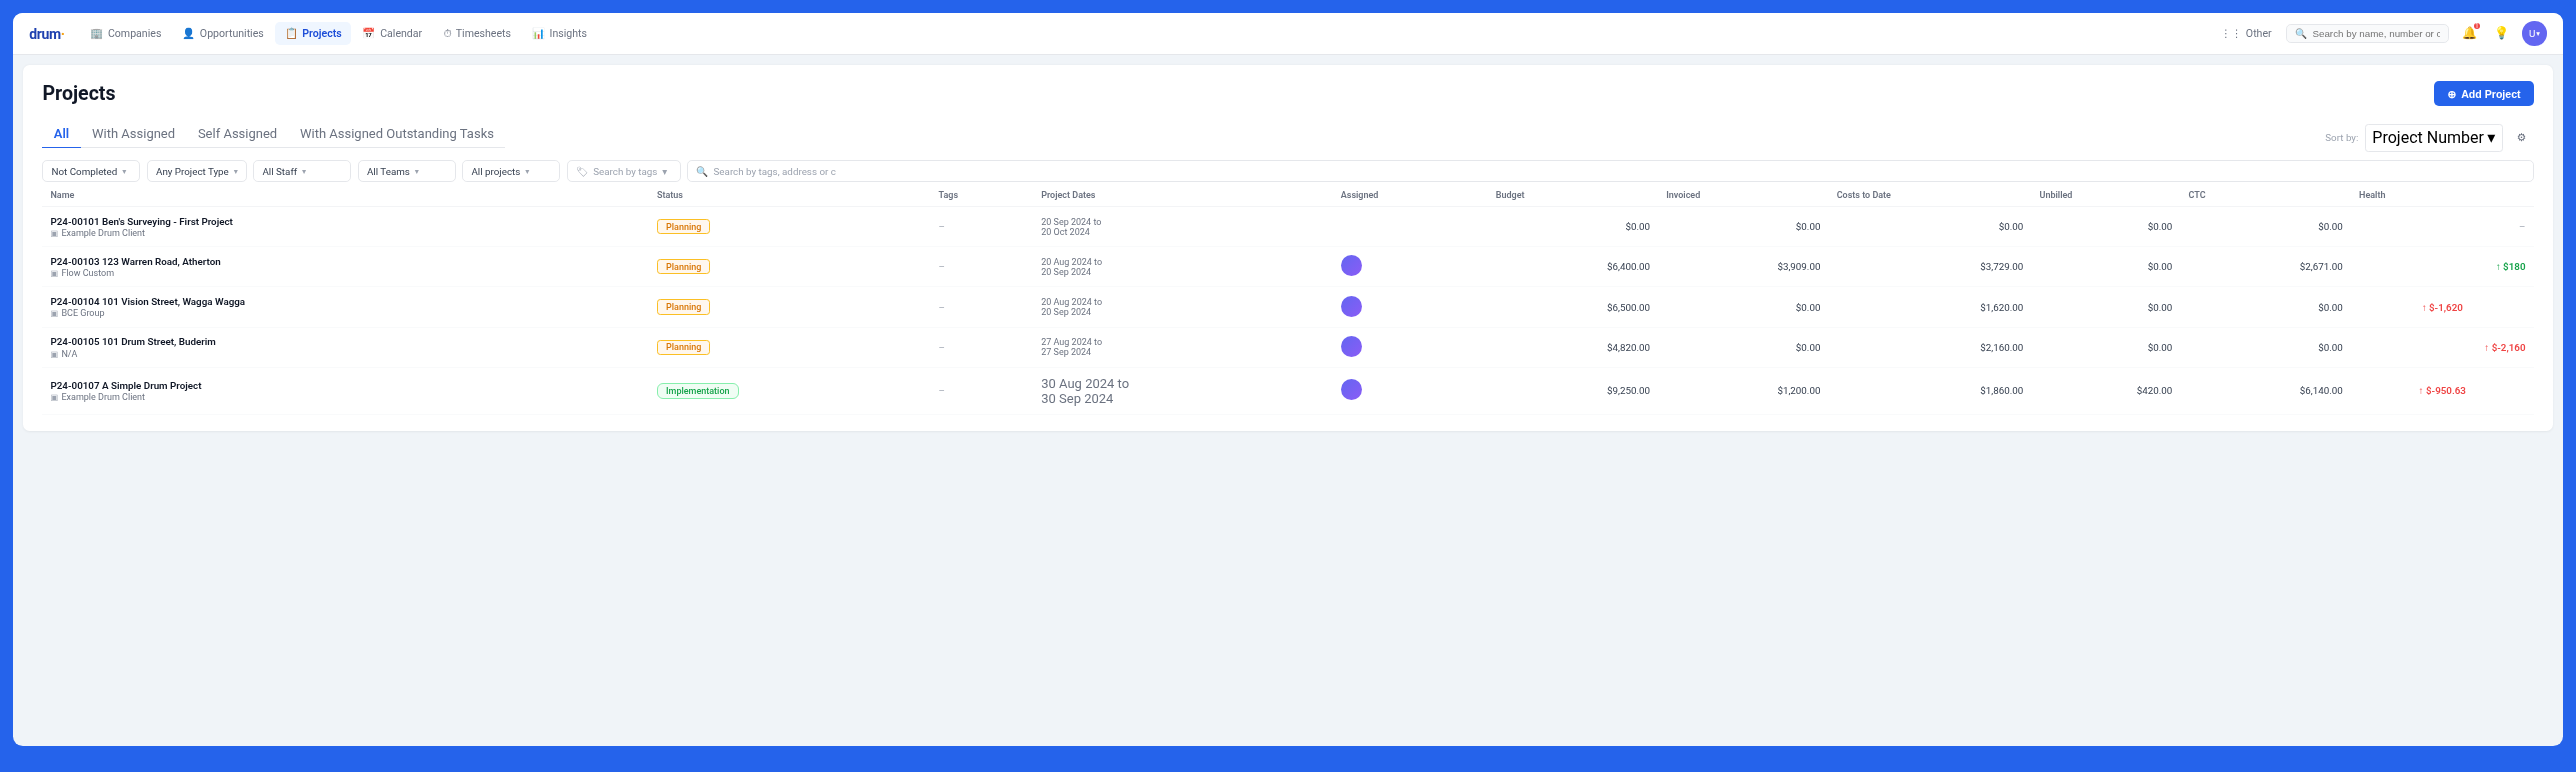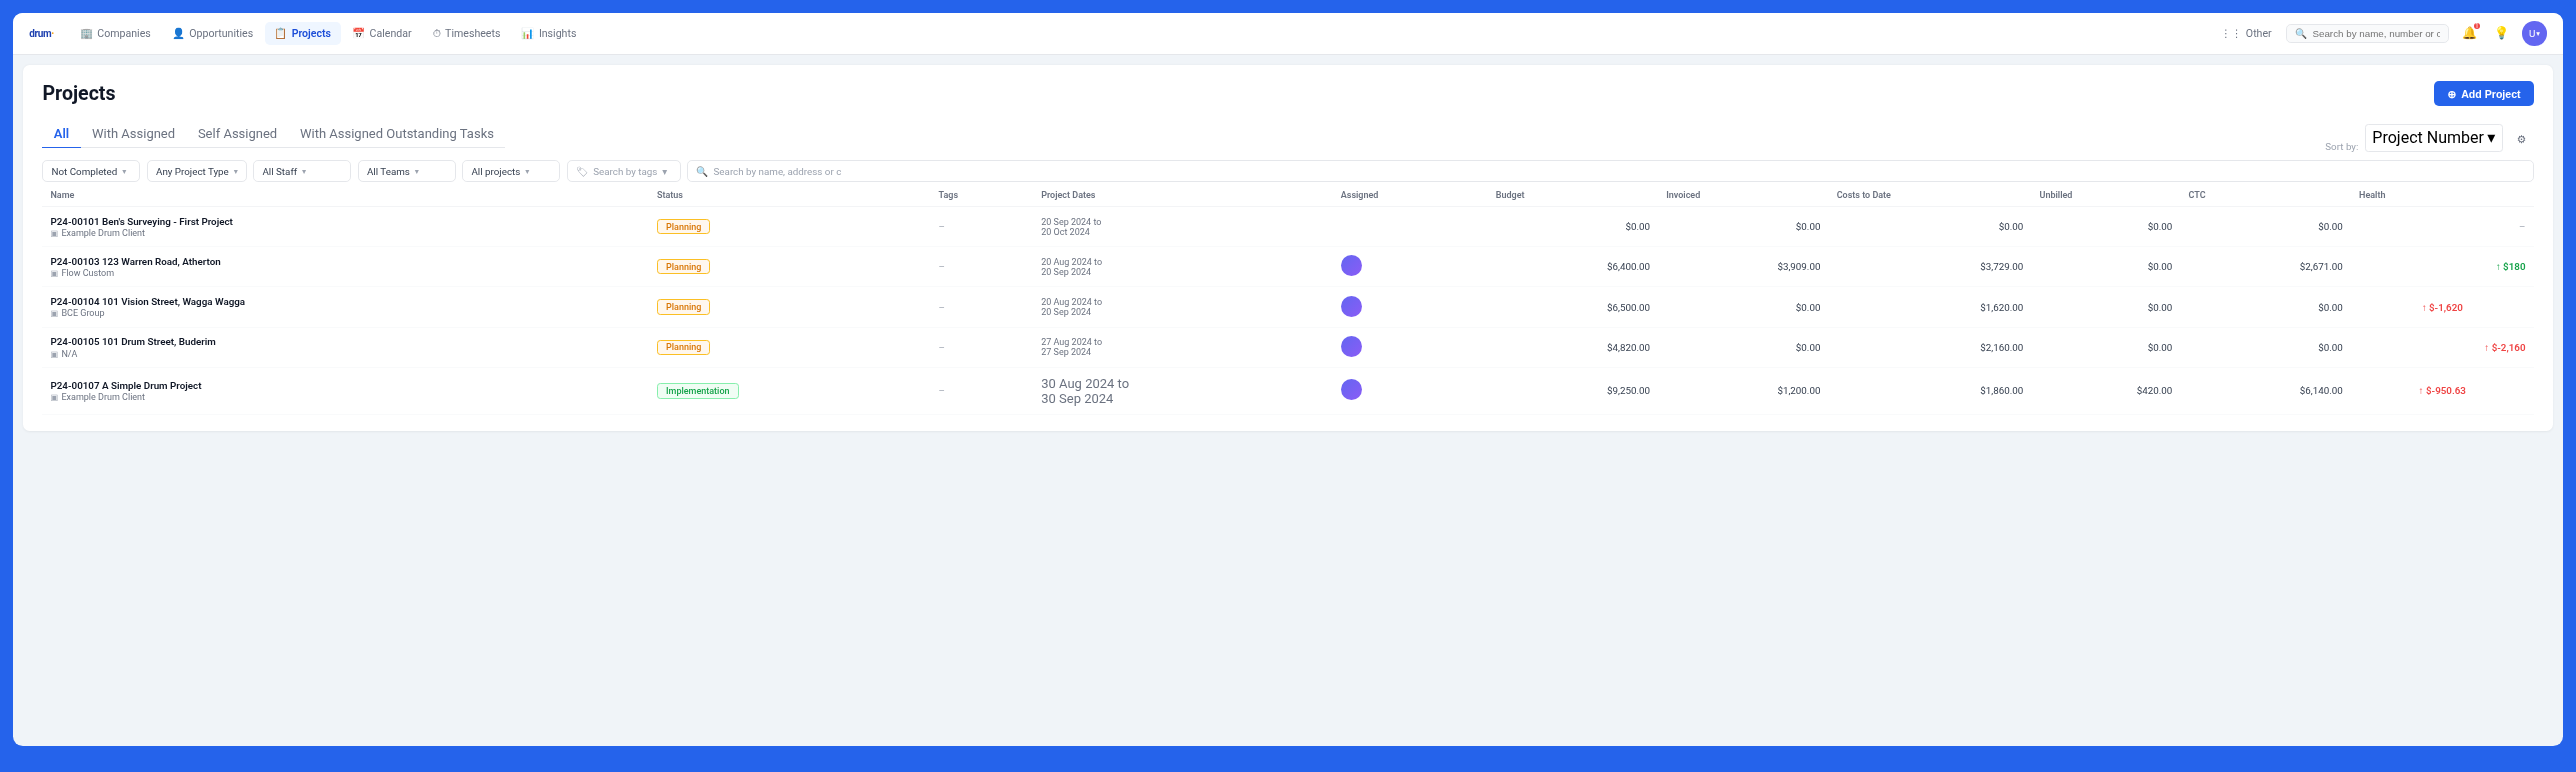--- a/index.html
+++ b/index.html
@@ -20,21 +20,21 @@
       background: #fff;
       display: flex;
       align-items: center;
       padding: 0 16.3px;
       height: 42px;
       border-bottom: 0.8px solid #e5e7eb;
       gap: 3.3px;
     }
     .logo {
       font-weight: 700;
-      font-size: 10px;
+      font-size: 14px;
       color: #1e40af;
       margin-right: 13px;
       letter-spacing: -0.4px;
     }
     .logo span { color: #f59e0b; }
     .nav-items {
       display: flex;
       align-items: center;
       gap: 1.6px;
       flex: 1;
@@ -177,21 +177,21 @@
       border-bottom: 1.6px solid transparent;
       margin-bottom: -0.8px;
     }
     .tab.active {
       color: #2563eb;
       border-bottom-color: #2563eb;
       font-weight: 600;
     }
     .sort-row {
       display: flex;
-      align-items: flex-end;
+      align-items: center;
       justify-content: flex-end;
       gap: 6.5px;
       margin-left: auto;
       padding-bottom: 3.3px;
     }
     .sort-label {
       font-size: 9.8px;
       color: #9ca3af;
     }
     .sort-select {
@@ -304,20 +304,21 @@
     }
     .status-planning {
       background: #fff7ed;
       color: #d97706;
       border-color: #fbbf24;
     }
     .status-implementation {
       background: #f0fdf4;
       color: #16a34a;
       border-color: #86efac;
+      border-radius: 6px;
     }
     .health-positive { color: #16a34a; font-weight: 600; margin-top: 30px; }
     .health-negative { color: #ef4444; font-weight: 600; }
     .health-neutral { color: #9ca3af; }
     .assigned-avatar {
       width: 21px;
       height: 21px;
       border-radius: 50%;
       background: linear-gradient(135deg, #6366f1, #8b5cf6);
       display: inline-block;
@@ -438,21 +439,21 @@
         <span>All projects</span>
         <span class="chevron">▾</span>
       </div>
       <div class="search-tags">
         <span>🏷</span>
         <span>Search by tags</span>
         <span class="chevron">▾</span>
       </div>
       <div class="search-name">
         <span style="color:#9ca3af;">🔍</span>
-        <span>Search by name, address or c</span>
+        <span>Search by tags, address or c</span>
       </div>
     </div>
 
     <div class="table-wrap">
       <table>
         <thead>
           <tr>
             <th>Name</th>
             <th>Status</th>
             <th>Tags</th>

